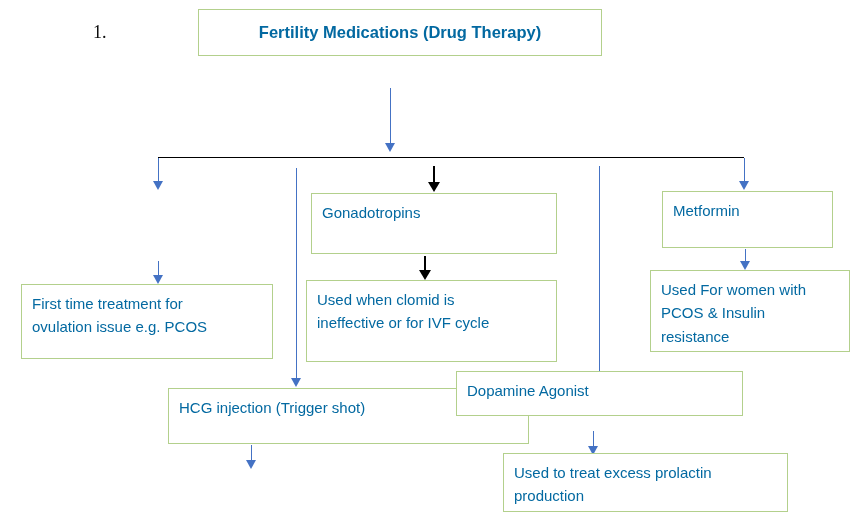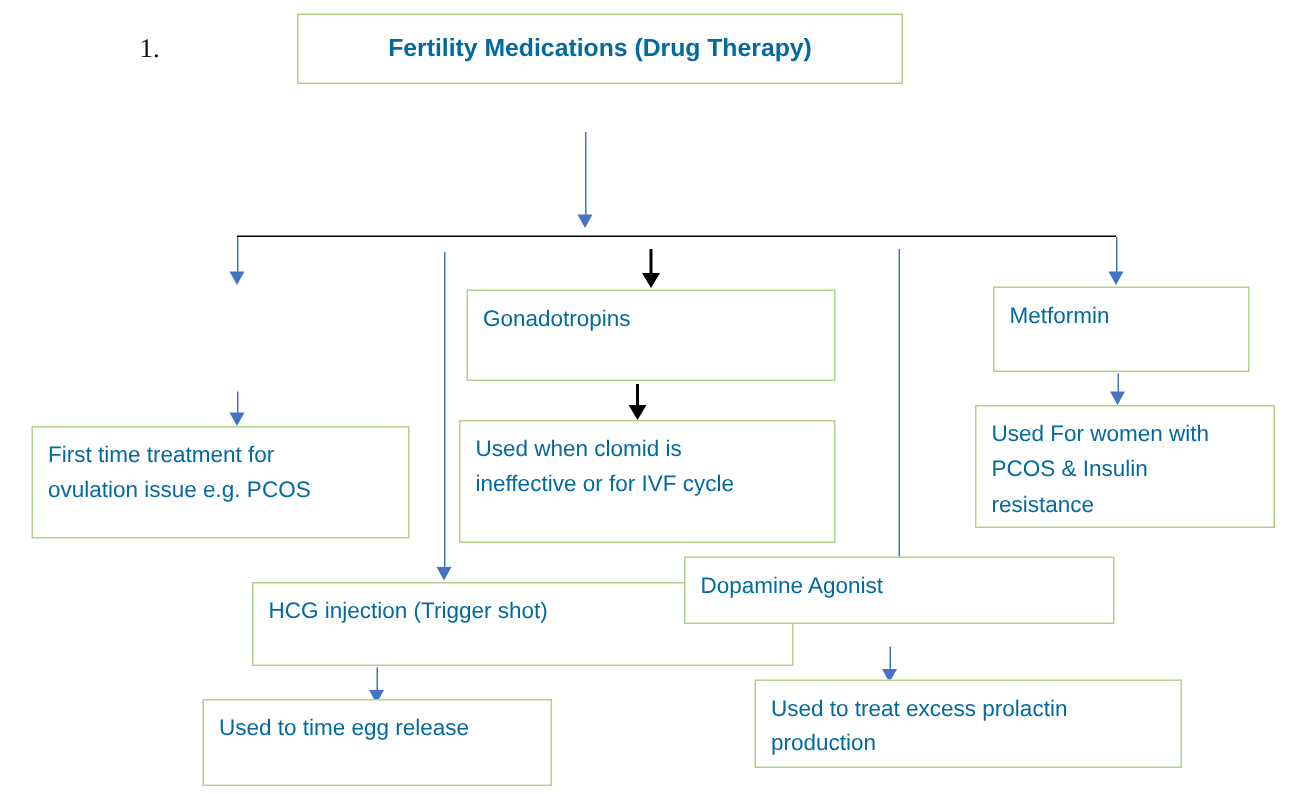--- a/index.html
+++ b/index.html
@@ -121,21 +121,20 @@
 
   <div class="node left" style="left:650px; top:270px; width:200px; height:82px;">Used For women with
 PCOS &amp; Insulin
 resistance</div>
 
   <div class="node center" style="left:120px; top:388px; width:361px; height:56px;margin-left:48px;">HCG injection (Trigger shot)</div>
 
   <div class="vline blue" style="left:251px; top:445px; height:18px;"></div>
   <div class="arrowhead blue" style="left:246px; top:460px;"></div>
 
-  <div class="node left" style="left:135px; top:466px; width:233px; height:58px;">Used to time egg release</div>
 
   <div class="node center" style="left:456px; top:371px; width:287px; height:45px;">Dopamine Agonist</div>
 
   <div class="vline blue" style="left:593px; top:431px; height:18px;"></div>
   <div class="arrowhead blue" style="left:588px; top:446px;"></div>
 
   <div class="node center" style="left:458px; top:453px; width:285px; height:59px;margin-left:45px;">Used to treat excess prolactin
 production</div>
 
 </div>

